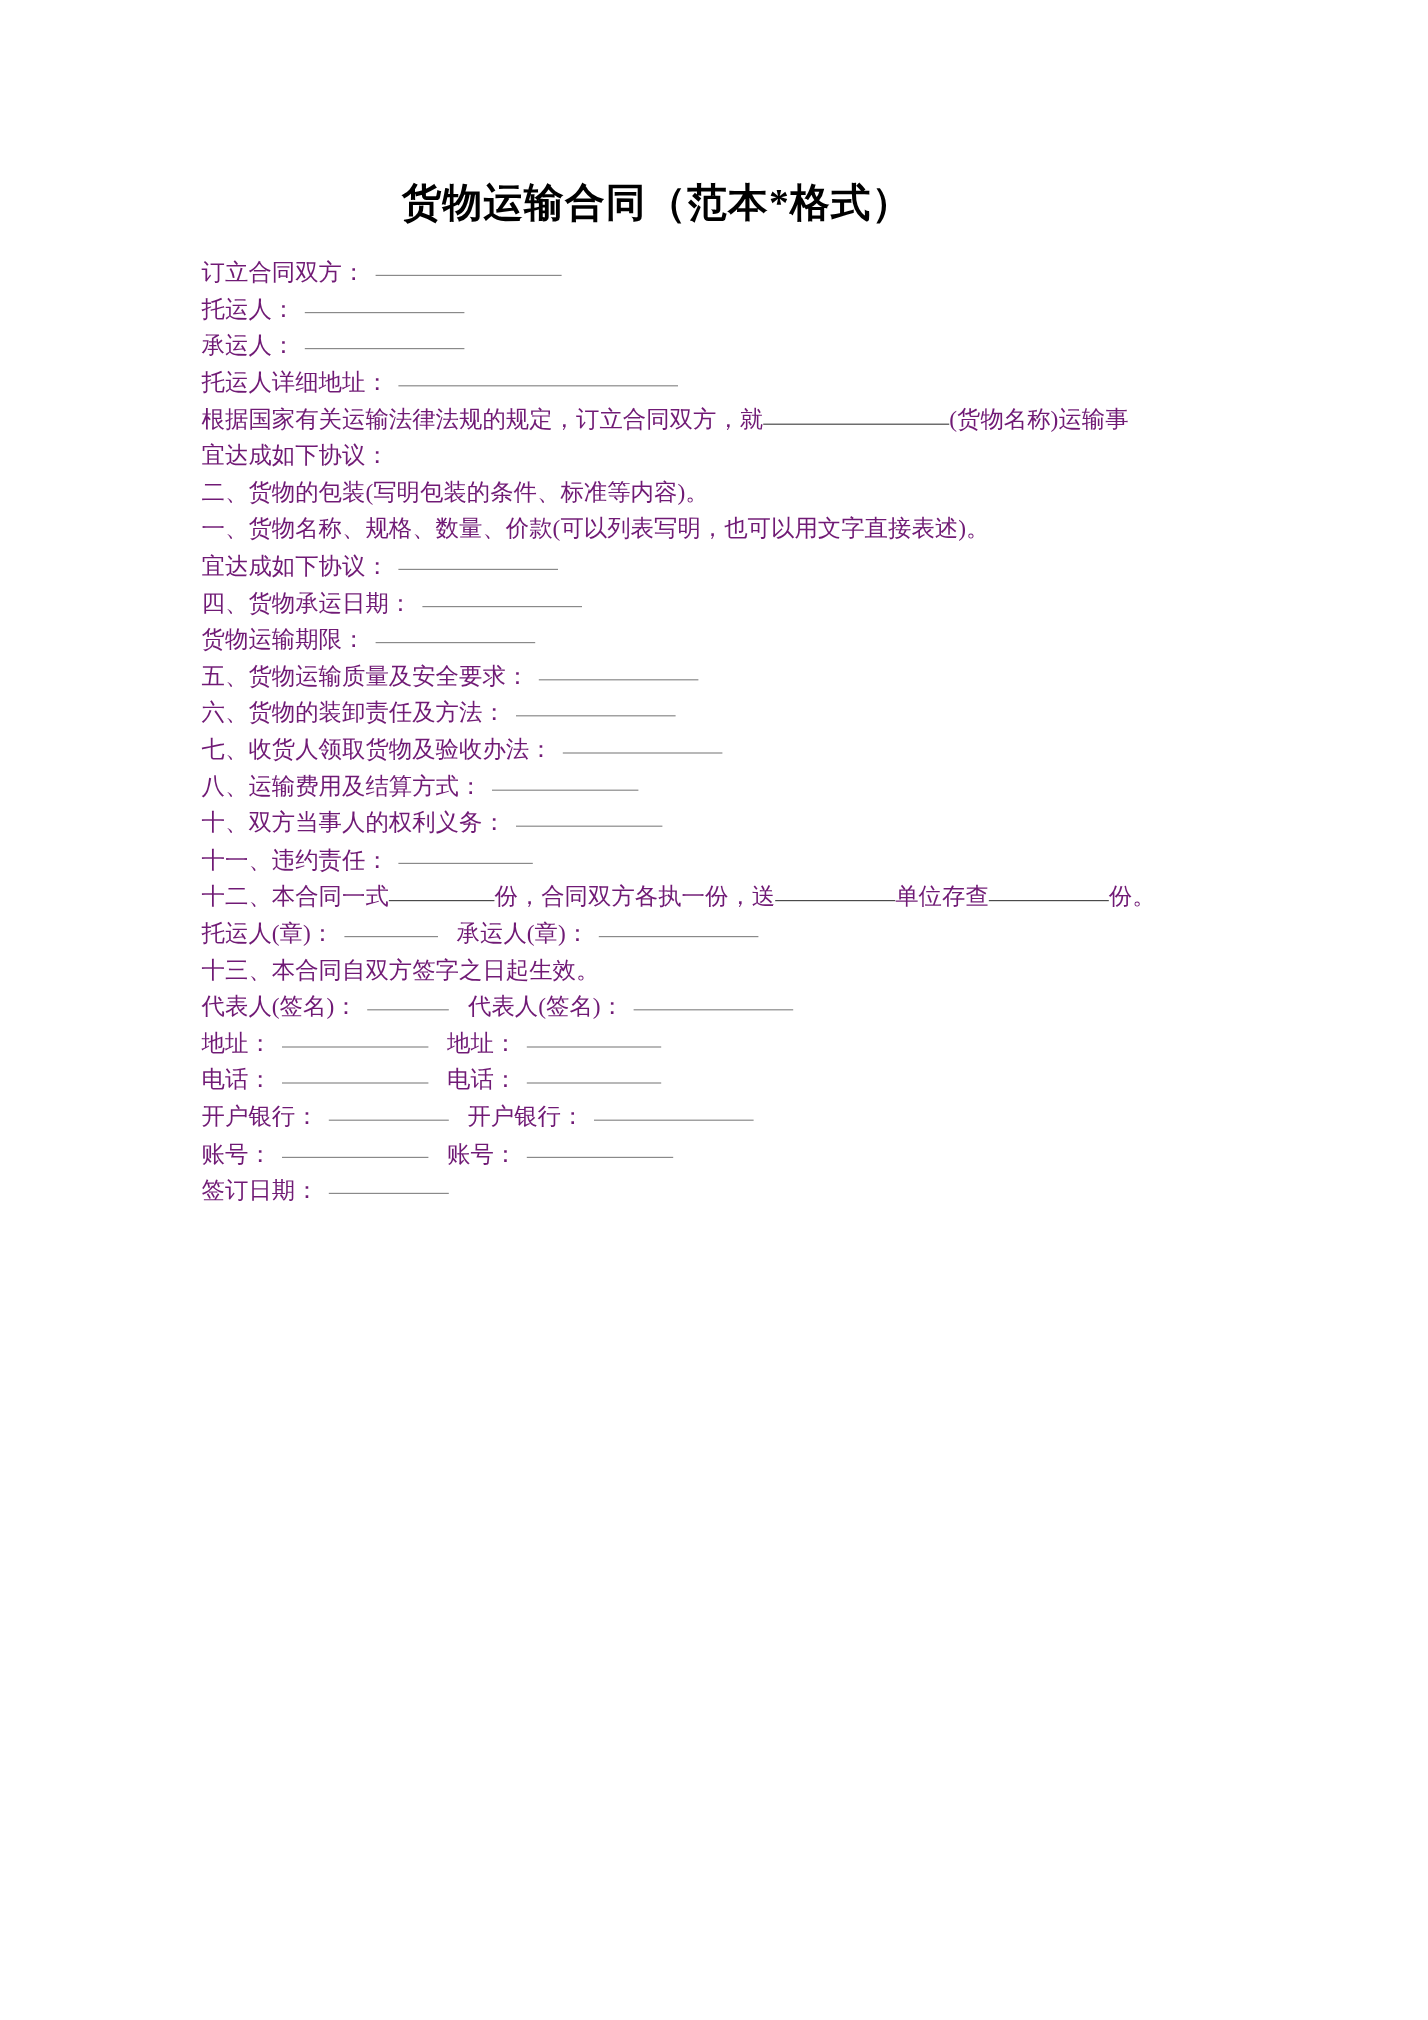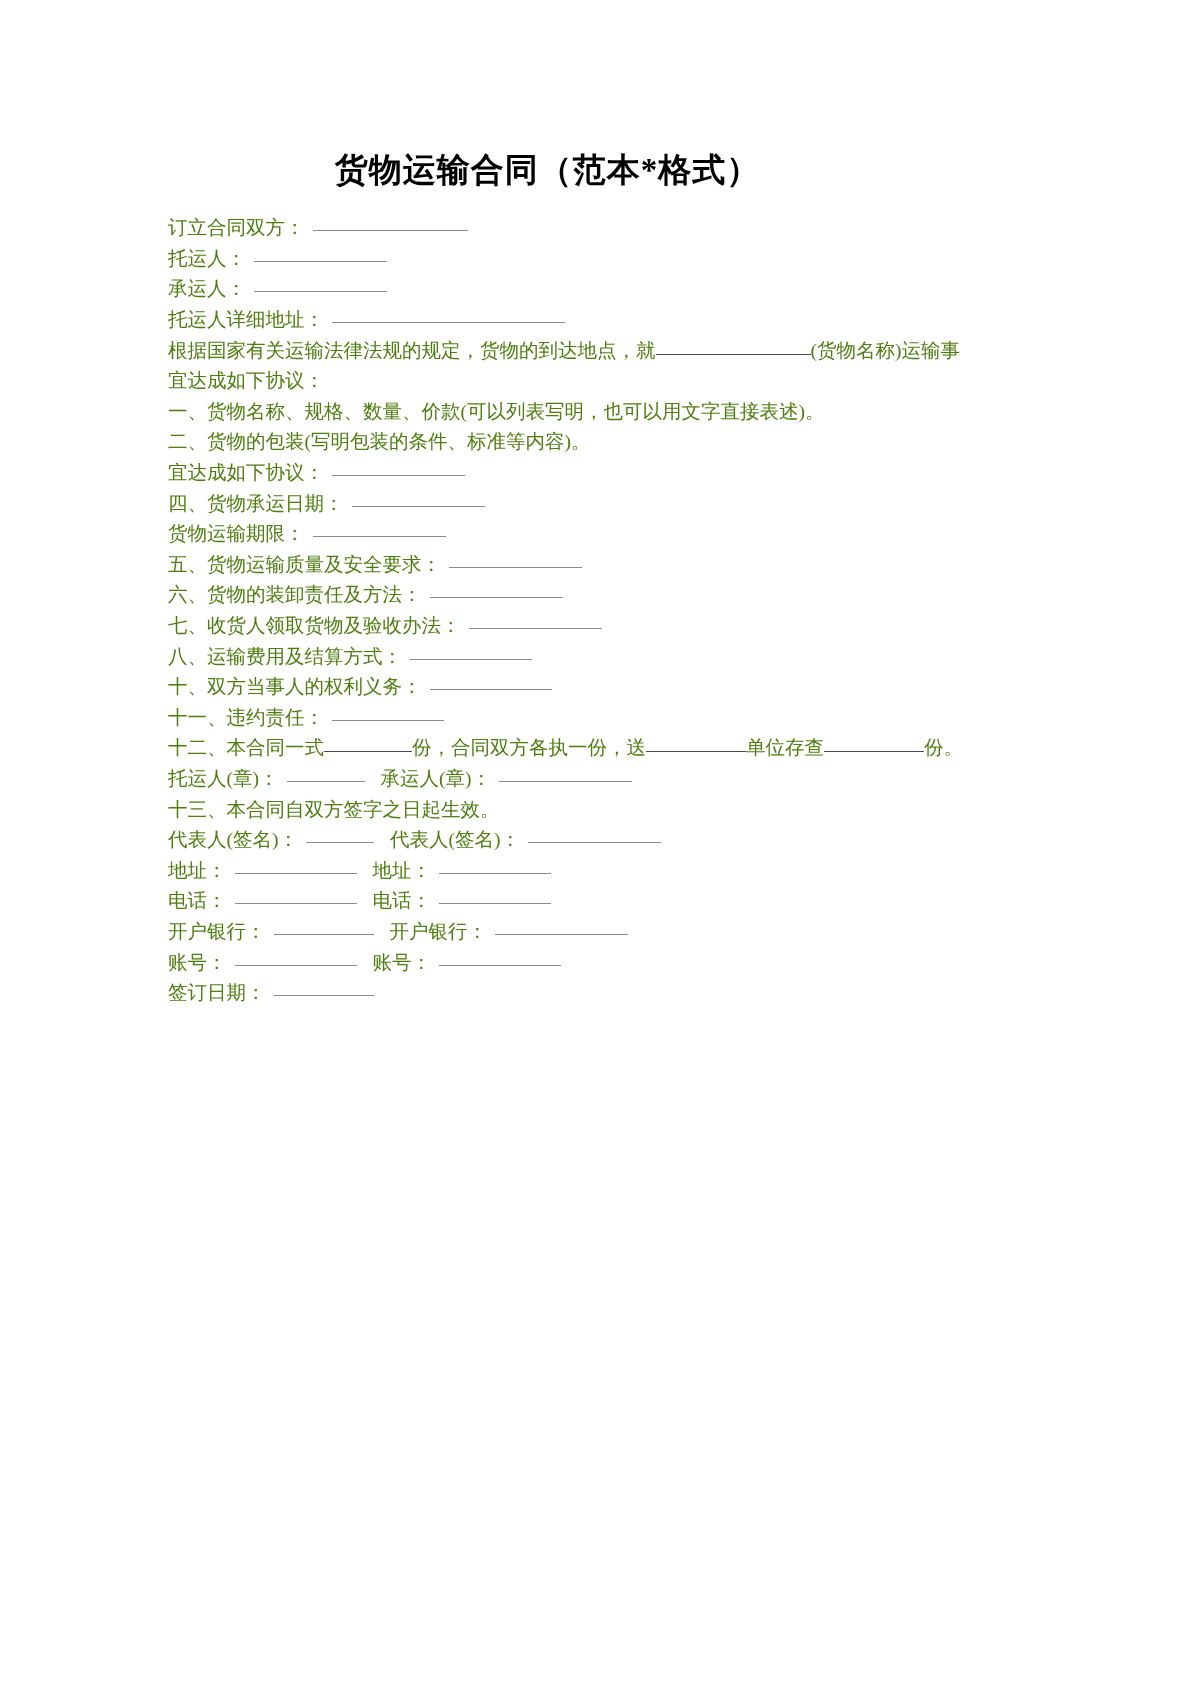--- a/index.html
+++ b/index.html
@@ -32,21 +32,21 @@
   }
   .body-block {
     margin-top: 22px;
     padding-left: 168px;
     padding-right: 60px;
   }
   .line {
     font-size: 19.5px;
     line-height: 30.6px;
     white-space: nowrap;
-    color: #4d7c0f;
+    color: #701a75;
   }
   
   .blank {
     display: inline-block;
     border-bottom: 1px solid #8a8a8a;
     vertical-align: baseline;
     position: relative;
     top: -3px;
     height: 0.95em;
   }
@@ -87,33 +87,33 @@
     <div class="line">
       <span>承运人：</span><span class="gap-sm"></span><span class="blank b12"></span>
     </div>
 
     <div class="line">
       <span>托运人详细地址：</span><span class="gap-sm"></span><span class="blank b21"></span>
     </div>
 
 
     <div class="line">
-      <span>根据国家有关运输法律法规的规定，货物的到达地点，就</span><span class="blank b14 inline"></span><span>(货物名称)运输事</span>
+      <span>根据国家有关运输法律法规的规定，订立合同双方，就</span><span class="blank b14 inline"></span><span>(货物名称)运输事</span>
     </div>
 
     <div class="line">
       <span>宜达成如下协议：</span>
     </div>
 
     <div class="line">
-      <span>一、货物名称、规格、数量、价款(可以列表写明，也可以用文字直接表述)。</span>
+      <span>二、货物的包装(写明包装的条件、标准等内容)。</span>
     </div>
 
     <div class="line">
-      <span>二、货物的包装(写明包装的条件、标准等内容)。</span>
+      <span>一、货物名称、规格、数量、价款(可以列表写明，也可以用文字直接表述)。</span>
     </div>
 
 
     <div class="line">
       <span>宜达成如下协议：</span><span class="gap-sm"></span><span class="blank b12"></span>
     </div>
 
     <div class="line">
       <span>四、货物承运日期：</span><span class="gap-sm"></span><span class="blank b12"></span>
     </div>

